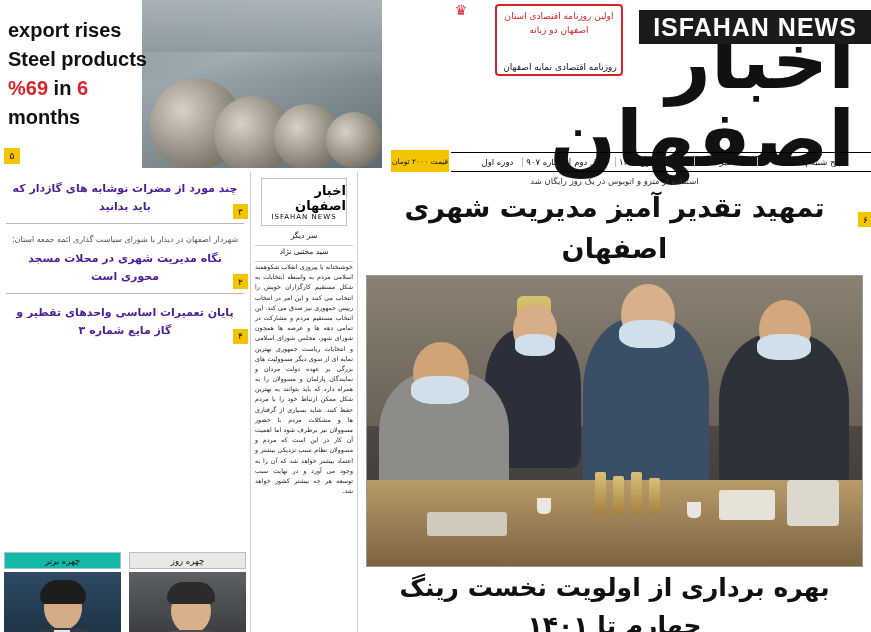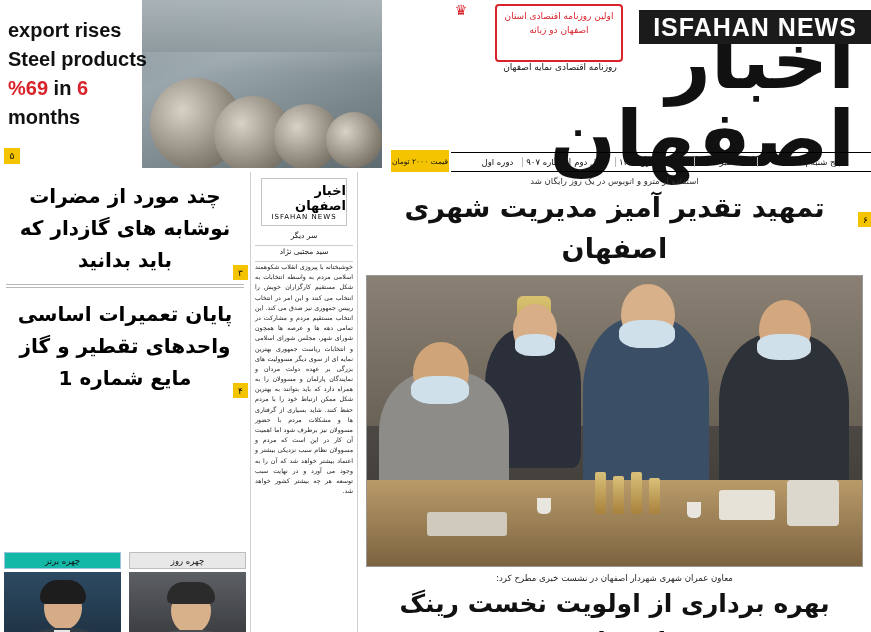--- a/index.html
+++ b/index.html
@@ -8,21 +8,21 @@
 
   
   .masthead{position:absolute;left:0;top:0;width:871px;height:170px;}
   .mast-logo{position:absolute;right:10px;top:4px;width:470px;height:150px;}
   .mast-arabic{position:absolute;right:6px;top:18px;width:460px;height:120px;
     font-family:"DejaVu Sans","Liberation Sans",sans-serif;font-size:78px;font-weight:bold;
     color:#111;line-height:1;letter-spacing:-2px;text-align:right;direction:rtl;}
   .isfahan-news{position:absolute;right:0px;top:10px;width:232px;height:34px;background:#1b1b1b;
      color:#fff;font-family:"Liberation Sans",sans-serif;font-weight:bold;font-size:25px;
      letter-spacing:1px;display:flex;align-items:center;justify-content:center;direction:ltr;}
-  .redstamp{position:absolute;right:248px;top:4px;width:128px;height:58px;border:2px solid #d8232a;
+  .redstamp{position:absolute;right:248px;top:4px;width:128px;height:72px;border:2px solid #d8232a;
      border-radius:4px;color:#d8232a;font-size:9px;line-height:1.5;padding:4px 3px;direction:rtl;
      text-align:center;box-sizing:border-box;}
   .crown{position:absolute;right:400px;top:2px;width:20px;height:16px;color:#d8232a;font-size:14px;text-align:center;}
 
   .mast-info{position:absolute;right:0px;top:152px;width:420px;height:18px;border-top:1px solid #000;border-bottom:1px solid #000;
      font-size:8.5px;display:flex;align-items:center;justify-content:center;direction:rtl;gap:6px;color:#111;}
   .mast-info span{padding:0 3px;border-left:1px solid #bbb;}
   .mast-info span:last-child{border-left:none;}
   .yellowbar{position:absolute;right:422px;top:150px;width:58px;height:22px;background:#f5c400;
      font-size:7.5px;display:flex;align-items:center;justify-content:center;direction:rtl;color:#111;}
@@ -33,21 +33,21 @@
   .eng-photo{position:absolute;left:142px;top:0;width:240px;height:168px;overflow:hidden;}
   .eng-headline{position:absolute;left:8px;top:16px;width:142px;font-family:"Liberation Sans",sans-serif;
      font-size:20px;font-weight:bold;line-height:1.45;color:#111;direction:ltr;text-align:left;}
   .eng-num{color:#d8232a;}
   .eng-pagebox{position:absolute;left:4px;top:148px;width:16px;height:16px;background:#f5c400;color:#111;
      font-size:9px;display:flex;align-items:center;justify-content:center;}
 
   
   .leftcol{position:absolute;left:0;top:172px;width:250px;height:460px;}
   .brief{position:relative;padding:8px 8px 6px 8px;direction:rtl;text-align:center;}
-  .brief h3{margin:0;font-size:20px;line-height:1.6;font-weight:bold;color:#000000;}
+  .brief h3{margin:0;font-size:11px;line-height:1.6;font-weight:bold;color:#4c1d95;}
   .brief .kicker{font-size:8px;color:#555;margin:0 0 4px 0;line-height:1.5;}
   .pagebox{position:absolute;right:2px;bottom:2px;width:15px;height:15px;background:#f5c400;color:#111;
      font-size:9px;display:flex;align-items:center;justify-content:center;}
   .sep{height:1px;background:#b9b9b9;margin:2px 6px;}
 
   
   .cards{position:absolute;left:0;top:376px;width:250px;height:256px;display:flex;flex-direction:row-reverse;}
   .card{width:125px;box-sizing:border-box;padding:4px;position:relative;}
   .card-tab{height:15px;background:#e8e8e8;border:1px solid #bdbdbd;font-size:8.5px;color:#111;
      display:flex;align-items:center;justify-content:center;direction:rtl;}
@@ -138,24 +138,29 @@
   </div>
 
   <div class="leftcol">
 
     <div class="brief">
       <h3>چند مورد از مضرات نوشابه های گازدار که باید بدانید</h3>
       <div class="pagebox">۳</div>
     </div>
     <div class="sep"></div>
 
+    <div class="brief">
+      <div class="kicker">شهردار اصفهان در دیدار با شورای سیاست گذاری ائمه جمعه استان:</div>
+      <h3>نگاه مدیریت شهری در محلات مسجد محوری است</h3>
+      <div class="pagebox">۲</div>
+    </div>
     <div class="sep"></div>
 
     <div class="brief">
-      <h3>پایان تعمیرات اساسی واحدهای تقطیر و گاز مایع شماره 1</h3>
+      <h3>پایان تعمیرات اساسی واحدهای تقطیر و گاز مایع شماره ۳</h3>
       <div class="pagebox">۴</div>
     </div>
 
     <div class="cards">
 
       <div class="card">
         <div class="card-tab blue">چهره برتر</div>
         <div class="card-photo">
           <div class="ph portrait-bg1"></div>
           <div class="head" style="left:40px;top:14px;width:38px;height:44px;background:#d6ab87;"></div>
@@ -223,17 +228,16 @@
       <div class="bottle" style="left:246px;top:200px;height:38px;"></div>
       <div class="bottle" style="left:264px;top:196px;height:42px;"></div>
       <div class="bottle" style="left:282px;top:202px;height:36px;"></div>
       <div class="cup" style="left:170px;top:222px;"></div>
       <div class="cup" style="left:320px;top:226px;"></div>
       <div style="position:absolute;left:352px;top:214px;width:56px;height:30px;background:#e6e2d8;border-radius:3px;"></div>
       <div style="position:absolute;left:420px;top:204px;width:52px;height:46px;background:#dcd8cd;border-radius:4px;"></div>
       <div style="position:absolute;left:60px;top:236px;width:80px;height:24px;background:#cfcabb;border-radius:3px;"></div>
     </div>
 
-    <div class="caption">معاون عمران شهری شهردار اصفهان در نشست خبری مطرح کرد:</div>
     <div class="bottom-headline">بهره برداری از اولویت نخست رینگ چهارم تا ۱۴۰۱</div>
   </div>
 
 </div>
 
 </body></html>

